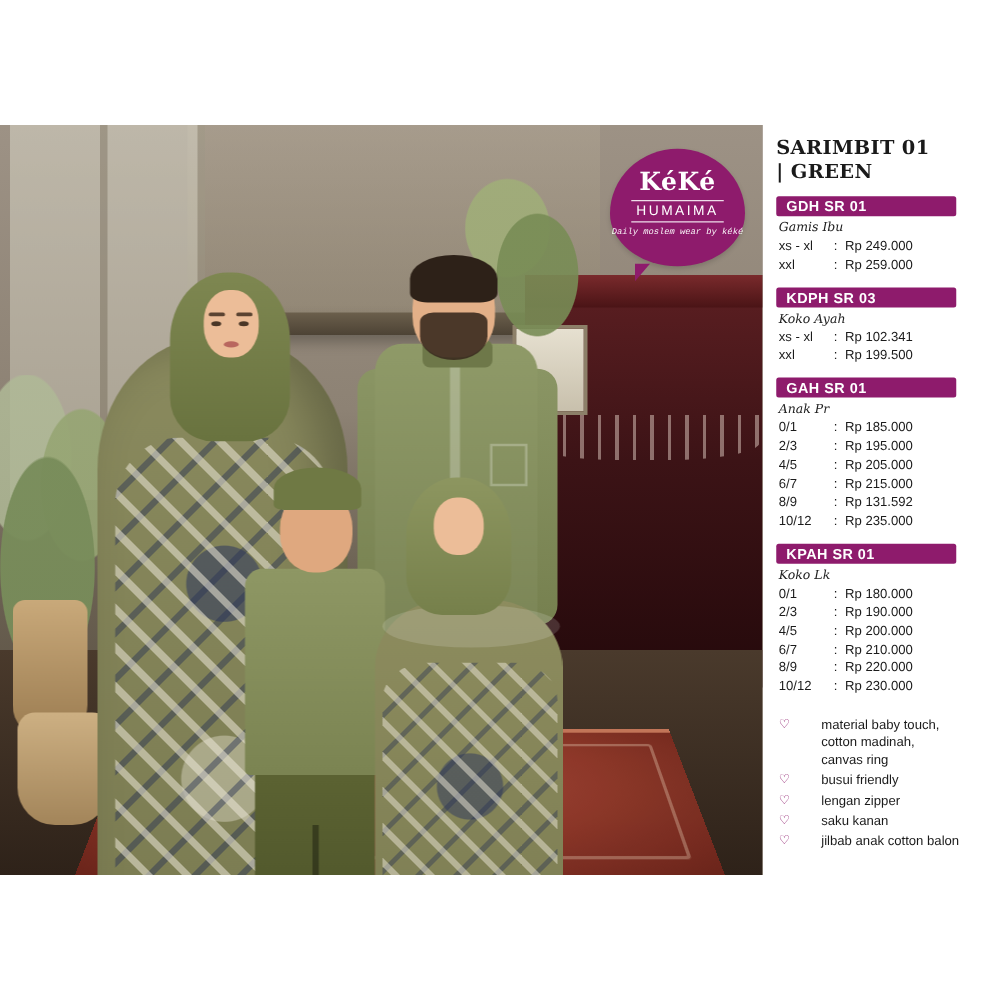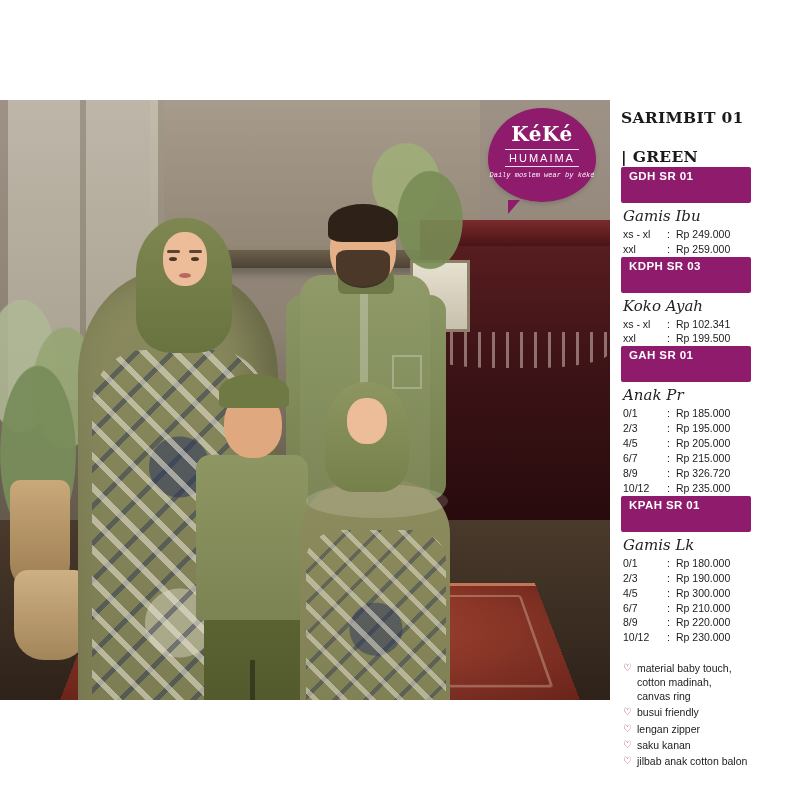--- a/index.html
+++ b/index.html
@@ -319,21 +319,21 @@
   .g-ruffle {
     position:absolute; left:306px; top:384px; width:142px; height:34px;
     background: rgba(255,255,255,.15);
     border-radius: 50%;
   }
 
   
   .logo {
     position: absolute;
     left: 488px;
-    top: 108px;
+    top: 119px;
     width: 108px;
     height: 94px;
     background: #8e1b6c;
     border-radius: 50% 50% 50% 50% / 55% 55% 45% 45%;
     color: #fff;
     text-align: center;
     box-shadow: 0 2px 4px rgba(0,0,0,.15);
   }
   .logo:after {
     content: "";
@@ -378,38 +378,38 @@
     color: #222;
   }
   .title {
     font-family: "DejaVu Serif", serif;
     font-weight: bold;
     font-size: 15.5px;
     line-height: 1.25;
     color: #1a1a1a;
     letter-spacing: .3px;
   }
-  .title .l2 { display: block; margin-top: 20px; }
+  .title .l2 { display: block; }
 
   .sku-bar {
-    margin-top: 0;
+    margin-top: 10px;
     background: #8e1b6c;
     color: #ffffff;
     font-weight: bold;
     font-size: 11.5px;
     letter-spacing: .4px;
-    padding: 3px 6px 21px 8px;
+    padding: 3px 6px 1px 8px;
     border-radius: 2px;
-    width: 130px;
+    width: 144px;
     box-sizing: border-box;
   }
   .sku-sub {
     font-family: "DejaVu Serif", serif;
     font-style: italic;
-    font-size: 15px;
+    font-size: 10px;
     margin: 4px 0 2px 2px;
     color: #222;
   }
   .price-row {
     font-size: 10.5px;
     line-height: 1.42;
     display: flex;
     margin-left: 2px;
     color: #1b1b1b;
   }
@@ -427,21 +427,21 @@
     line-height: 1.34;
     margin-bottom: 2px;
     color: #1b1b1b;
   }
   .heart {
     flex: 0 0 14px;
     color: #8e1b6c;
     font-size: 10px;
     line-height: 1.4;
   }
-  .feat-text { white-space: pre-line; }
+  .feat-text { white-space: pre-line; margin-left: 20px; }
 </style>
 </head>
 <body>
 
 <div class="page">
 
   <div class="photo">
     <div class="bg-wall"></div>
     <div class="bg-panel"></div>
     <div class="bg-window"></div>
@@ -552,46 +552,46 @@
         <span class="v">Rp 205.000</span>
       </div>
       <div class="price-row">
         <span class="k">6/7</span>
         <span class="sep">:</span>
         <span class="v">Rp 215.000</span>
       </div>
       <div class="price-row">
         <span class="k">8/9</span>
         <span class="sep">:</span>
-        <span class="v">Rp 326.720</span>
+        <span class="v">Rp 131.592</span>
       </div>
       <div class="price-row">
         <span class="k">10/12</span>
         <span class="sep">:</span>
         <span class="v">Rp 235.000</span>
       </div>
     </div>
 
     <div>
       <div class="sku-bar">KPAH SR 01</div>
-      <div class="sku-sub">Gamis Lk</div>
+      <div class="sku-sub">Koko Lk</div>
       <div class="price-row">
         <span class="k">0/1</span>
         <span class="sep">:</span>
         <span class="v">Rp 180.000</span>
       </div>
       <div class="price-row">
         <span class="k">2/3</span>
         <span class="sep">:</span>
         <span class="v">Rp 190.000</span>
       </div>
       <div class="price-row">
         <span class="k">4/5</span>
         <span class="sep">:</span>
-        <span class="v">Rp 300.000</span>
+        <span class="v">Rp 200.000</span>
       </div>
       <div class="price-row">
         <span class="k">6/7</span>
         <span class="sep">:</span>
         <span class="v">Rp 210.000</span>
       </div>
       <div class="price-row">
         <span class="k">8/9</span>
         <span class="sep">:</span>
         <span class="v">Rp 220.000</span>

